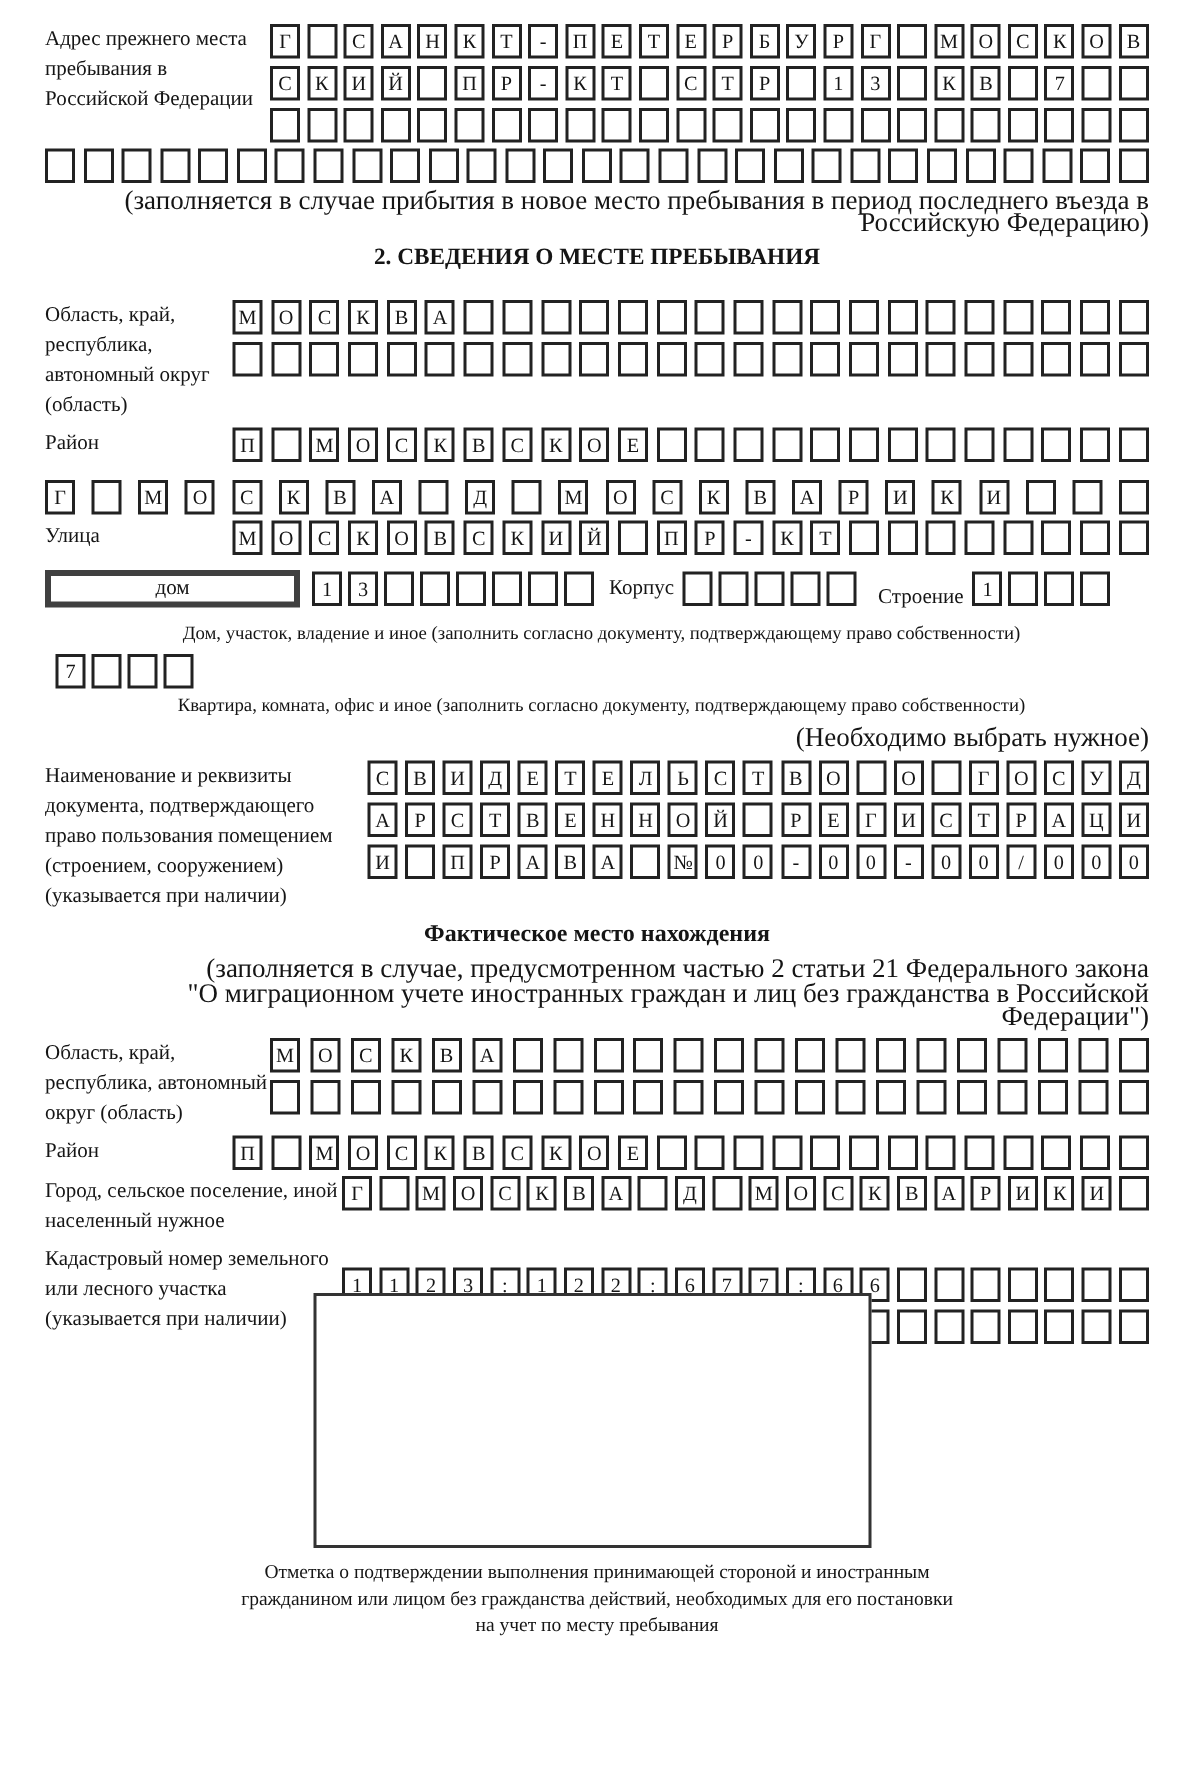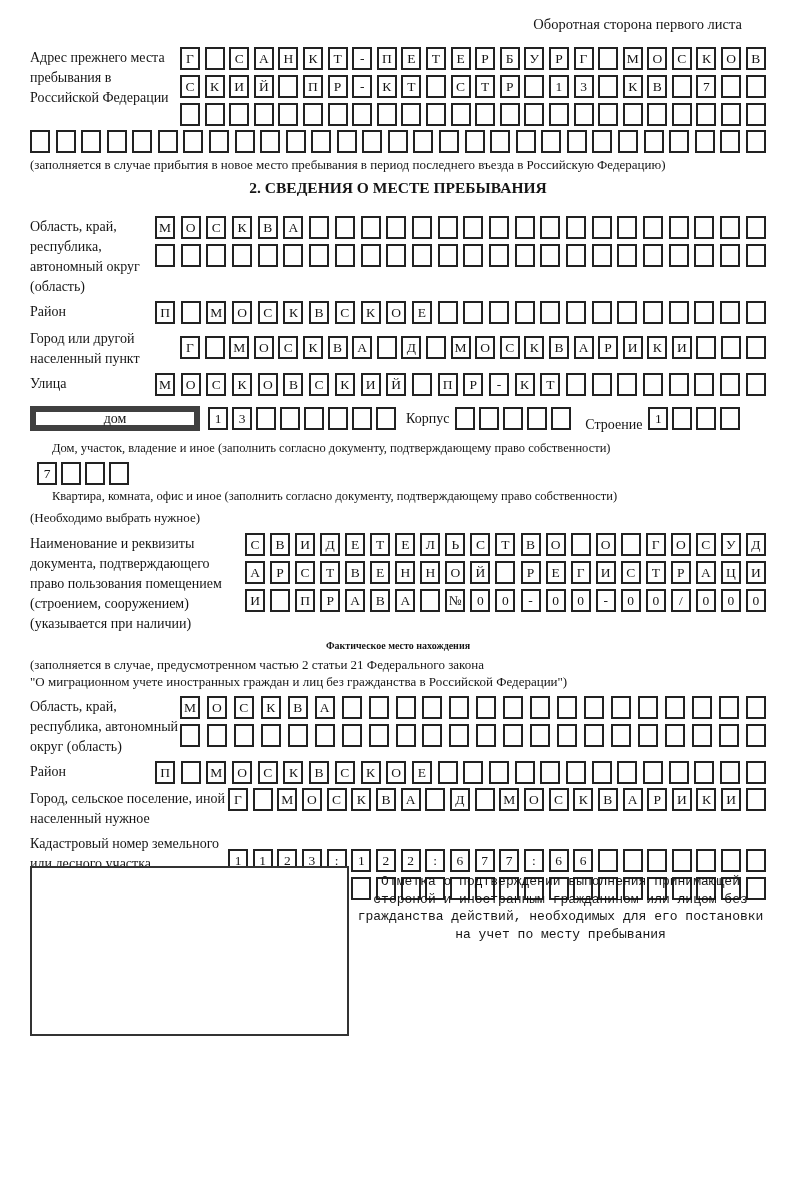--- a/index.html
+++ b/index.html
@@ -11,40 +11,39 @@
   .page-header{text-align:right;font-size:14.5px;padding-right:24px;margin-bottom:14px;}
   .form-row{display:flex;align-items:flex-start;margin-bottom:4px;}
   .row-label{font-size:14px;line-height:20px;flex-shrink:0;padding-top:1px;}
   .rows-col{flex:1;display:flex;flex-direction:column;gap:5px;}
   .cells-row{display:flex;justify-content:space-between;flex:1;min-width:0;}
   .cells-inline{display:flex;gap:4px;flex:none;}
   .cell{
     width:20px;height:23px;border:2px solid #222;box-sizing:border-box;
     font-size:13.5px;line-height:19px;text-align:center;flex-shrink:0;background:#fff;
   }
-  .caption{font-size:13px;line-height:15px;text-align:left;margin:2px 0 7px;}
-  .caption-left{font-size:12.5px;line-height:15px;text-align:left;margin:1px 16px 6px;padding-left:6px;}
+  .caption{font-size:18px;line-height:15px;text-align:right;margin:2px 0 7px;}
+  .caption-left{font-size:12.5px;line-height:15px;text-align:center;margin:1px 16px 6px;padding-left:6px;}
   .section-title{font-weight:bold;font-size:15.5px;text-align:center;margin:4px 0 19px;}
-  .sub-title{font-weight:bold;font-size:10px;text-align:center;margin:6px 0 6px;}
+  .sub-title{font-weight:bold;font-size:16px;text-align:center;margin:6px 0 6px;}
   .field-box{
-    border:6px solid #404040;height:25px;box-sizing:border-box;display:flex;align-items:center;
+    border:4px solid #404040;height:25px;box-sizing:border-box;display:flex;align-items:center;
     justify-content:center;font-size:14px;flex-shrink:0;background:#fff;
   }
   .inline-label{font-size:14px;line-height:25px;white-space:nowrap;}
   .stay-row{display:flex;align-items:center;margin:6px 0 2px;font-size:14px;}
-  .confirm-wrap{display:flex;flex-direction:row;align-items:flex-start;margin-top:-38px;font-family:Liberation Mono, monospace;}
+  .confirm-wrap{display:flex;flex-direction:column;align-items:center;margin-top:-38px;}
   .confirm-box{width:368px;height:166px;border:2px solid #333;margin-right:6px;background:#fff;}
   .confirm-caption{width:480px;text-align:center;font-size:13px;line-height:17.5px;margin-top:7px;}
 </style>
 </head>
 <body>
 
 <div class="page">
 
-  <div class="page-header">Оборотная сторона первого листа</div>
 
   <div class="form-row">
     <div class="row-label" style="width:150px">Адрес прежнего места пребывания в Российской Федерации</div>
     <div class="rows-col">
       <div class="cells-row">
           <span class="cell">Г</span>
           <span class="cell"></span>
           <span class="cell">С</span>
           <span class="cell">А</span>
           <span class="cell">Н</span>
@@ -241,21 +240,20 @@
         <span class="cell"></span>
         <span class="cell"></span>
         <span class="cell"></span>
         <span class="cell"></span>
         <span class="cell"></span>
         <span class="cell"></span>
       </div>
   </div>
 
   <div class="form-row">
-    <div class="row-label" style="width:150px">Город или другой населенный пункт</div>
     <div class="cells-row" style="margin-top:8px">
         <span class="cell">Г</span>
         <span class="cell"></span>
         <span class="cell">М</span>
         <span class="cell">О</span>
         <span class="cell">С</span>
         <span class="cell">К</span>
         <span class="cell">В</span>
         <span class="cell">А</span>
         <span class="cell"></span>

